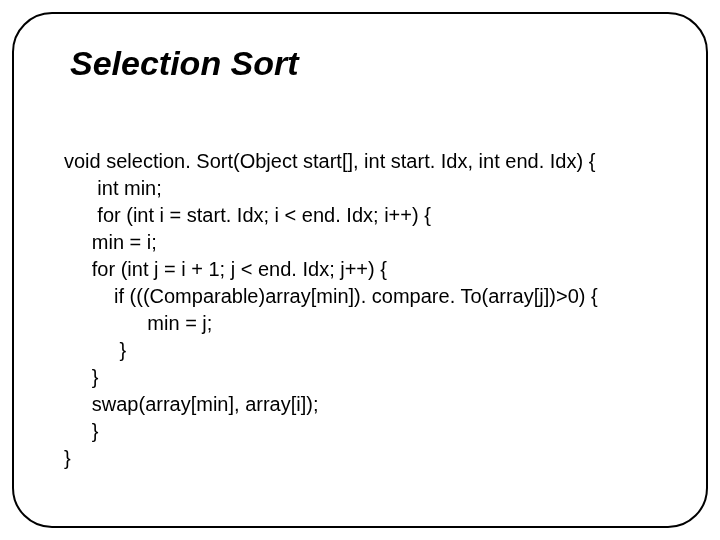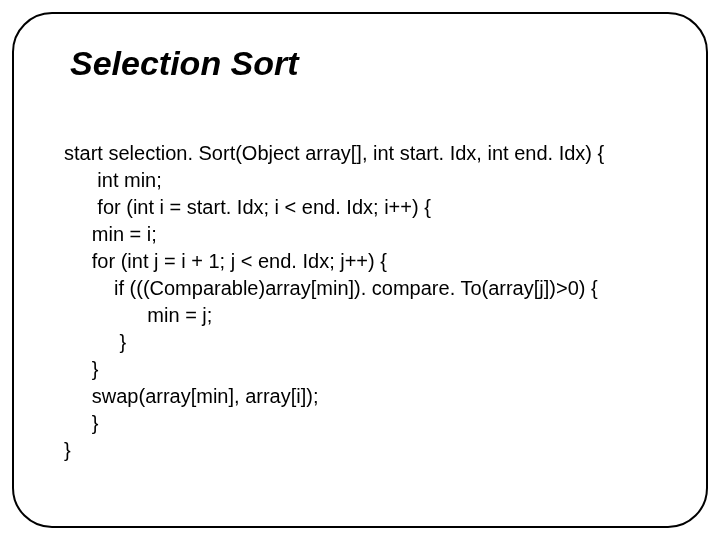--- a/index.html
+++ b/index.html
@@ -18,38 +18,38 @@
     bottom: 12px;
     border: 2px solid #000;
     border-radius: 40px;
     padding: 30px 40px 20px 50px;
   }
   .title {
     font-size: 34px;
     font-weight: bold;
     font-style: italic;
     color: #000;
-    margin-bottom: 30px;
+    margin-bottom: 38px;
     margin-left: 6px;
   }
   .codeblock {
     font-size: 20px;
     line-height: 1.35;
     color: #000;
     white-space: pre;
     font-family: Arial, Helvetica, sans-serif;
   }
 </style>
 </head>
 <body>
 
 <div class="slide">
   <div class="title">Selection Sort</div>
   <div class="codeblock">
-<span>start selection. Sort(Object array[], int start. Idx, int end. Idx) {</span>
+<span>void selection. Sort(Object start[], int start. Idx, int end. Idx) {</span>
 <span>      int min;</span>
 <span>      for (int i = start. Idx; i &lt; end. Idx; i++) {</span>
 <span>     min = i;</span>
 <span>     for (int j = i + 1; j &lt; end. Idx; j++) {</span>
 <span>         if (((Comparable)array[min]). compare. To(array[j])&gt;0) {</span>
 <span>               min = j;</span>
 <span>          }</span>
 <span>     }</span>
 <span>     swap(array[min], array[i]);</span>
 <span>     }</span>

